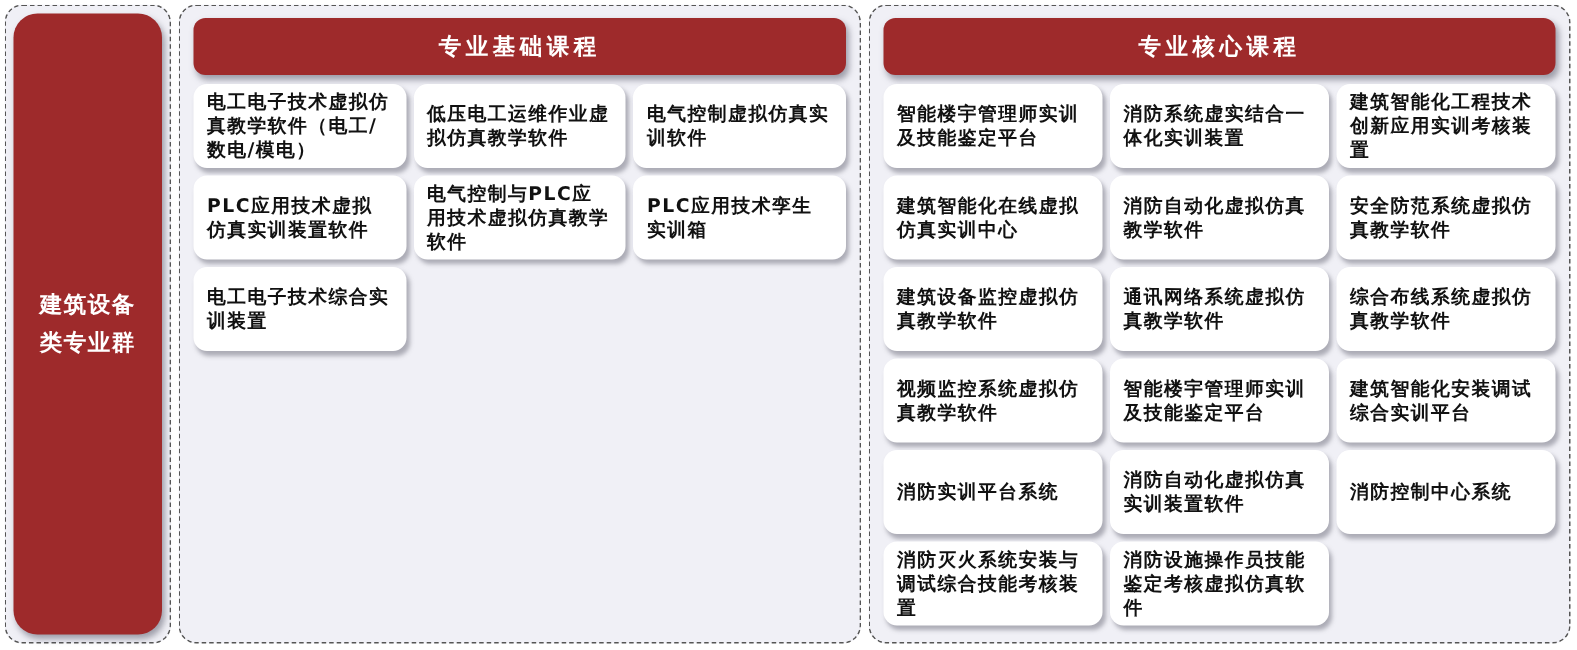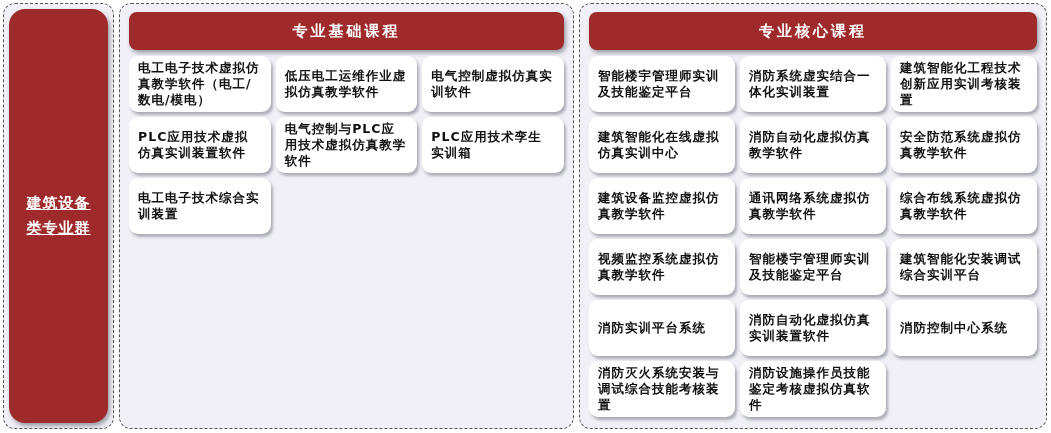--- a/index.html
+++ b/index.html
@@ -27,21 +27,21 @@
     display:flex;align-items:center;justify-content:center;
     box-shadow:2px 3px 4px rgba(90,90,105,0.55);
   }
   .group-bar{
     position:absolute;inset:5px;
     border-radius:16px;
     text-align:center;
   }
   .group-bar span{
     display:block;width:66px;
-    font-size:15px;line-height:1.7;letter-spacing:1px;text-decoration:underline;
+    font-size:15px;line-height:1.7;letter-spacing:1px;
   }
   .header-bar{
     margin:8px 9px 6px 9px;
     height:38px;
     border-radius:8px;
     font-size:15px;letter-spacing:3px;
   }
   .grid{
     display:grid;
     grid-template-columns:repeat(3,1fr);

